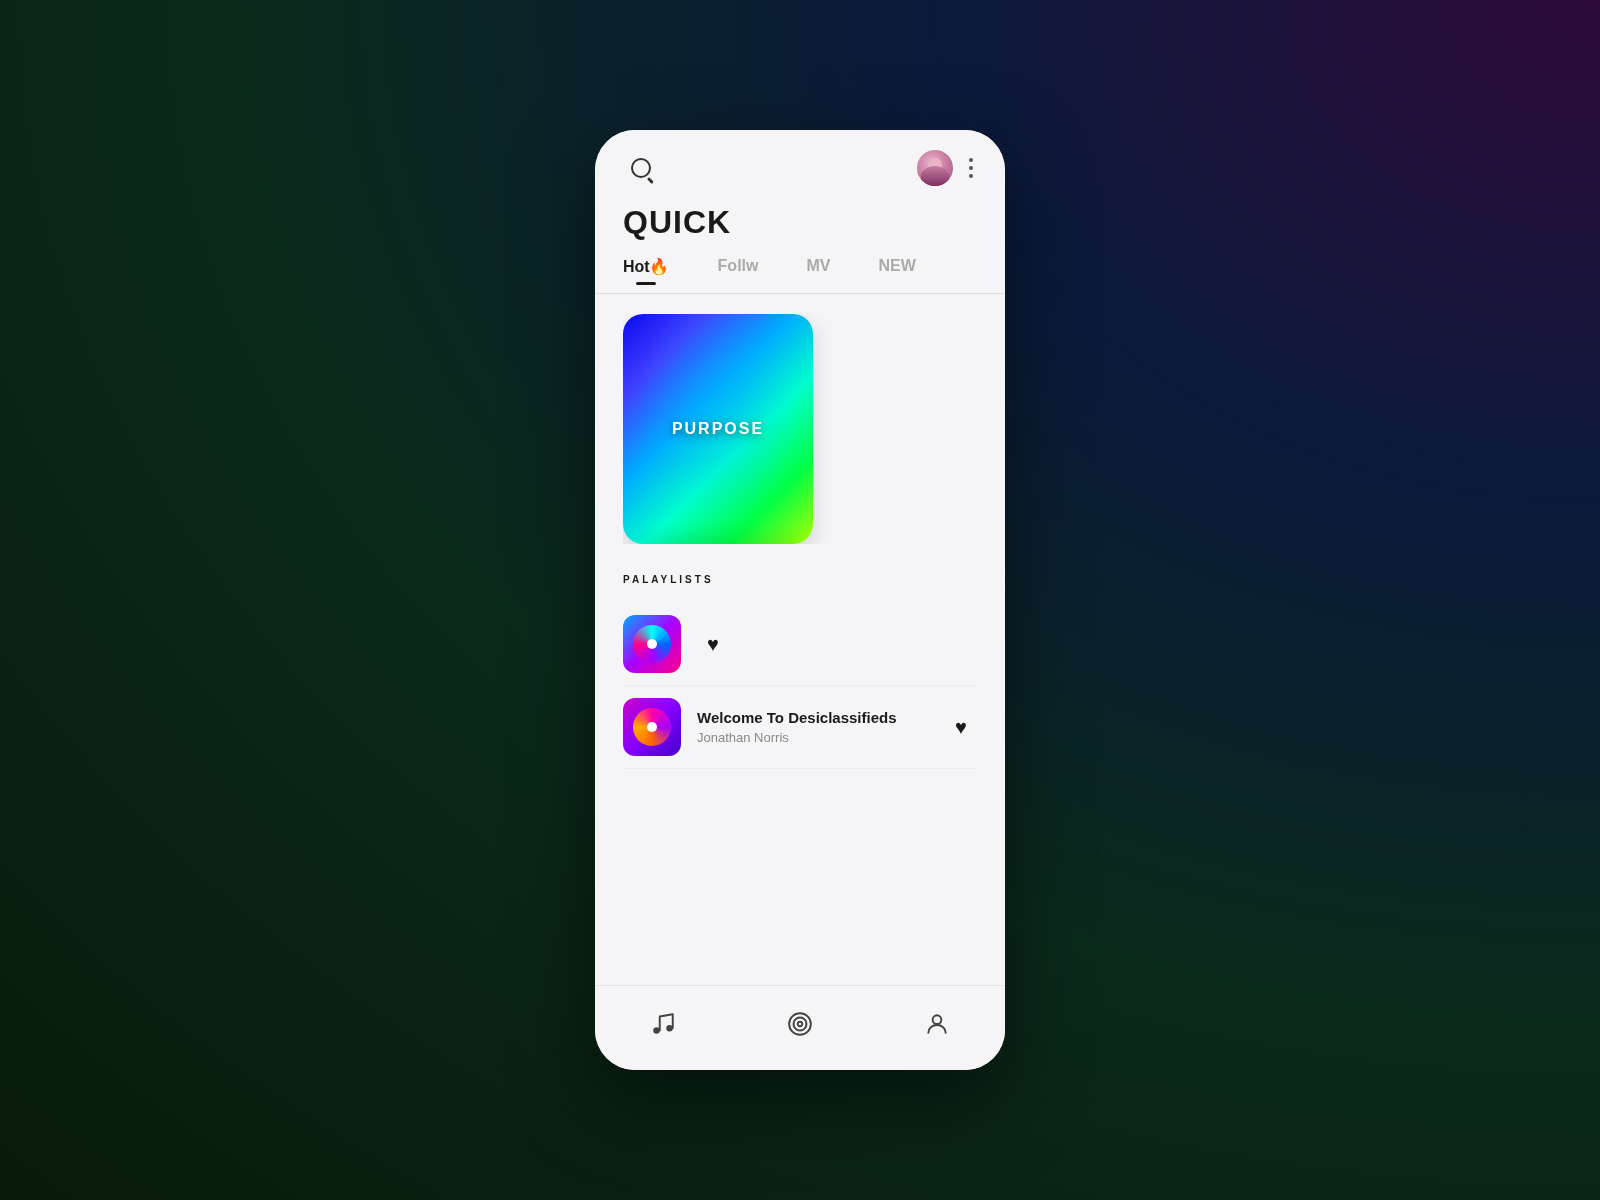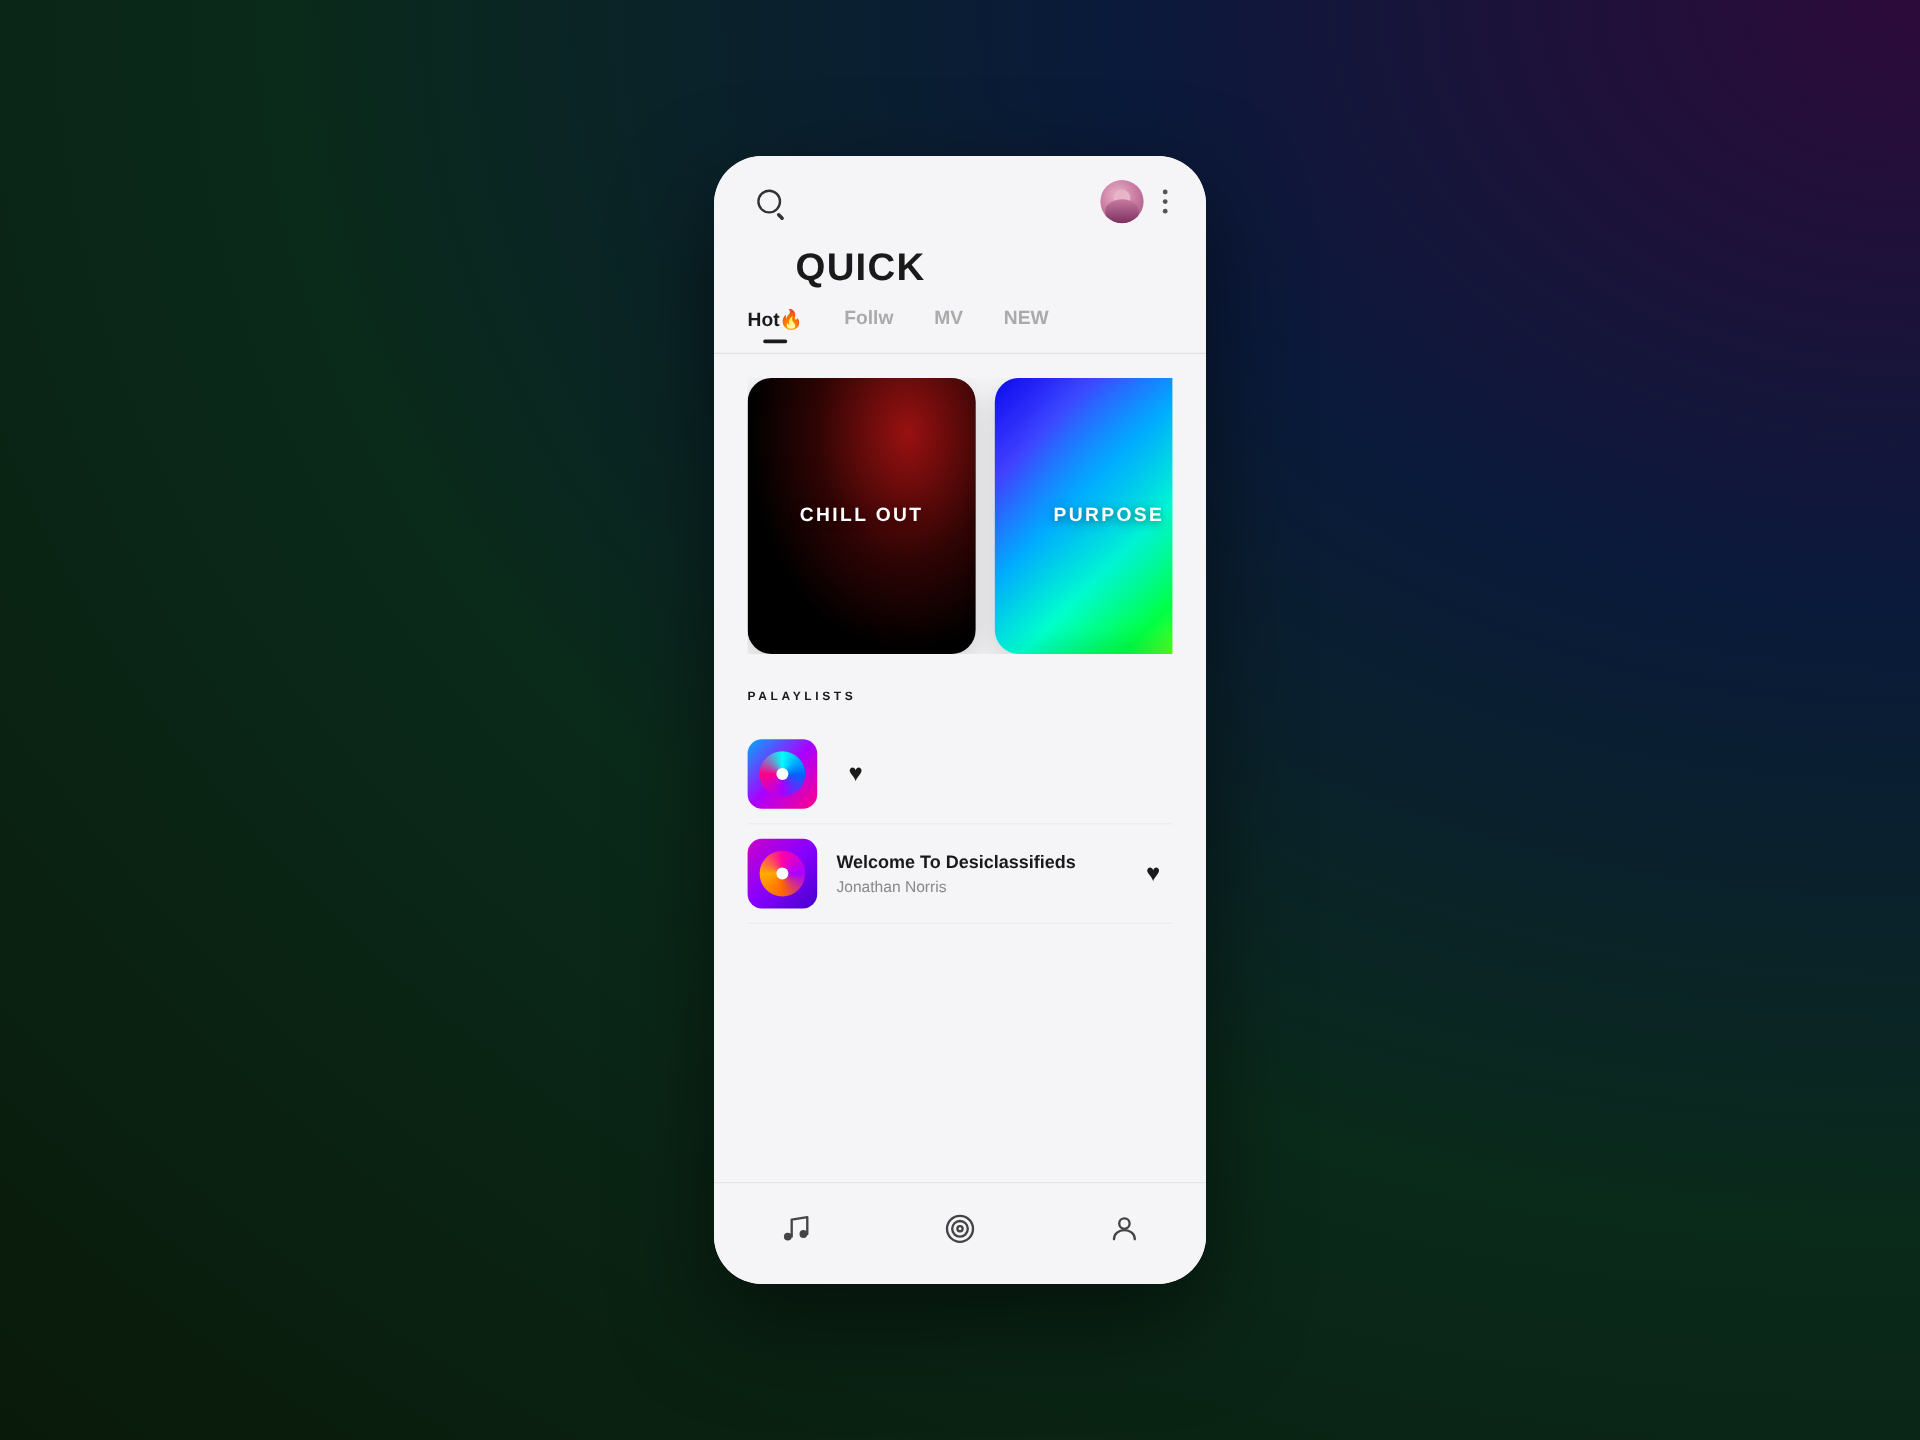--- a/index.html
+++ b/index.html
@@ -93,36 +93,35 @@
       width: 4px;
       height: 4px;
       background: #555;
       border-radius: 50%;
     }
 
     
     .page-title {
       padding: 8px 28px 0;
       background: #f5f5f7;
-      margin-left: 40px;
     }
 
     .page-title h1 {
       font-size: 32px;
       font-weight: 700;
       color: #1a1a1a;
       letter-spacing: 1px;
     }
 
     
     .tabs {
       display: flex;
       padding: 16px 28px 0;
       background: #f5f5f7;
-      gap: 34px;
+      gap: 48px;
     }
 
     .tab-item {
       display: flex;
       flex-direction: column;
       align-items: center;
       cursor: pointer;
       padding-bottom: 8px;
     }
 
@@ -387,25 +386,20 @@
     </div>
     <div class="tab-item">
       <span class="tab-label">NEW</span>
     </div>
   </div>
   <div class="tab-divider"></div>
 
   <div class="cards-section">
     <div class="cards-scroll">
 
-      <div class="featured-card card-chill">
-        <div class="card-chill-overlay"></div>
-        <div class="card-title">CHILL OUT</div>
-        <div class="card-shadow"></div>
-      </div>
 
       <div class="featured-card card-purpose">
         <div class="card-purpose-overlay"></div>
         <div class="card-title">PURPOSE</div>
         <div class="card-shadow"></div>
       </div>
     </div>
   </div>
 
   <div class="playlists-section">

